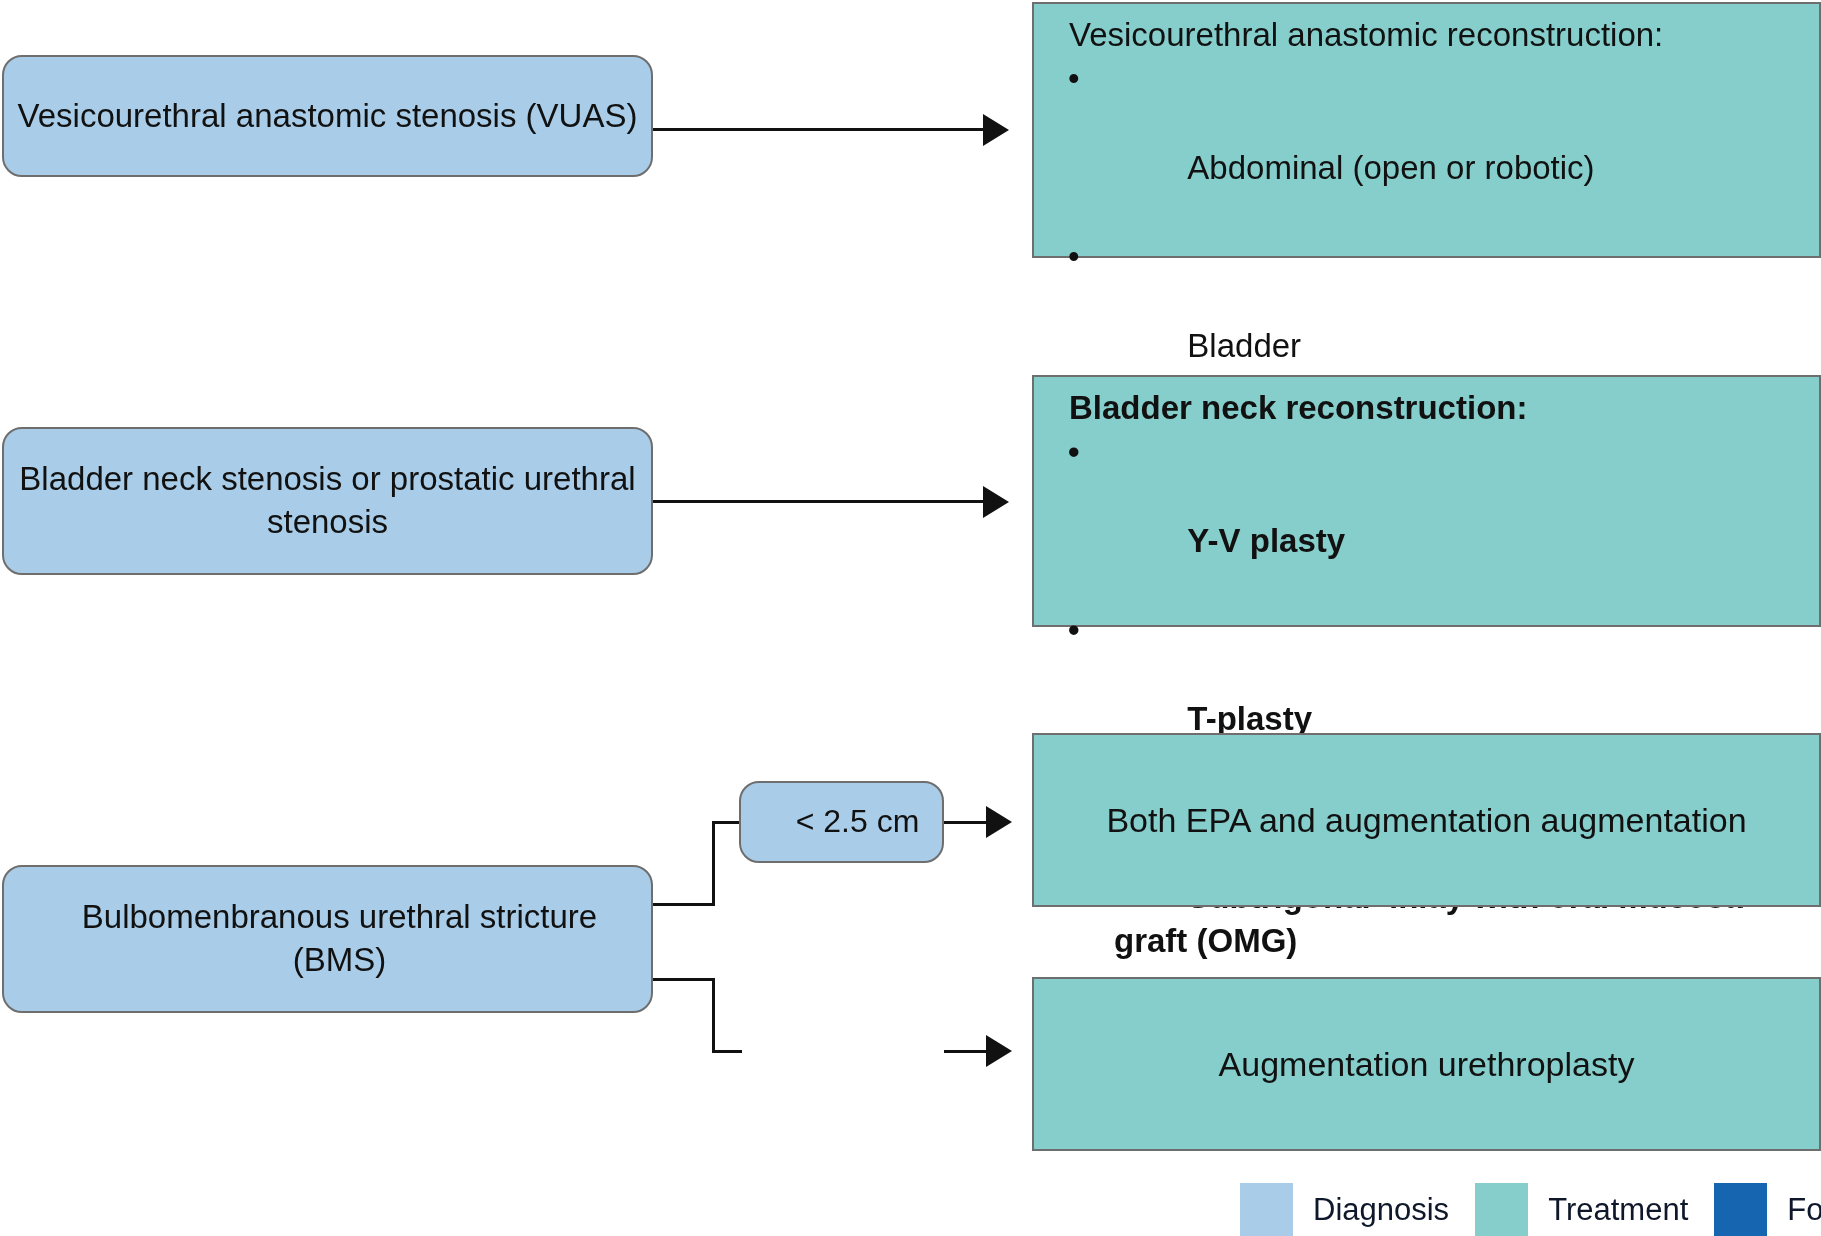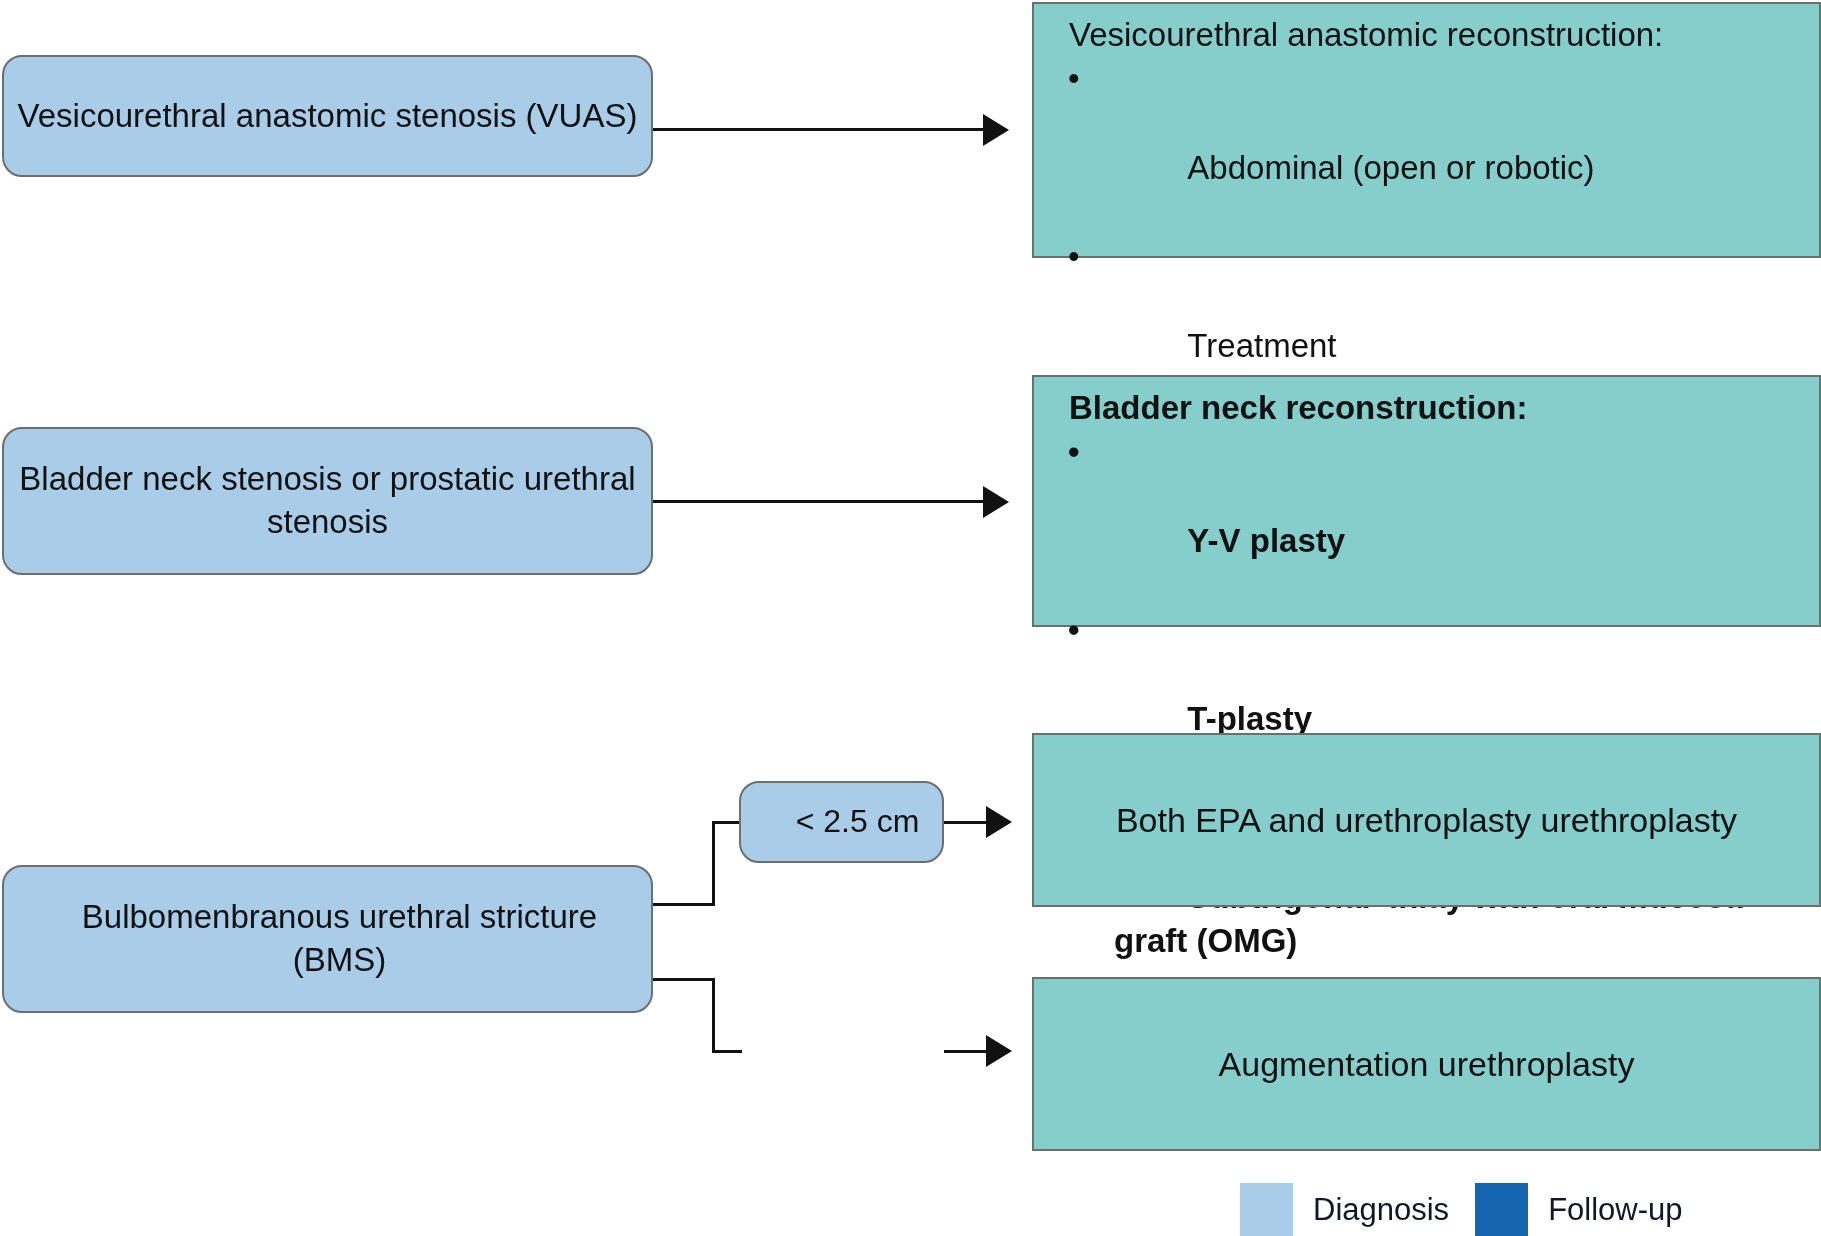--- a/index.html
+++ b/index.html
@@ -139,21 +139,21 @@
 
   <div class="node treatment listbox" style="left:1032px; top:2px; width:789px; height:256px;">
     <div class="heading">Vesicourethral anastomic reconstruction:</div>
     <ul>
       <li>
         <span class="bullet">•</span>
         <span>Abdominal (open or robotic)</span>
       </li>
       <li>
         <span class="bullet">•</span>
-        <span>Treatment</span>
+        <span>Bladder</span>
       </li>
       <li>
         <span class="bullet">•</span>
         <span>Abdominoperineal</span>
       </li>
     </ul>
   </div>
 
   <div class="node diagnosis" style="left:2px; top:427px; width:651px; height:148px;">
     <span class="label t-diag">Bladder neck stenosis or prostatic urethral stenosis</span>
@@ -189,39 +189,43 @@
   <div class="hline" style="left:712px; top:821px; width:30px;"></div>
 
   <div class="node diagnosis" style="left:739px; top:781px; width:205px; height:82px;">
     <span class="label t-small">&lt; 2.5 cm</span>
   </div>
 
   <div class="hline" style="left:944px; top:821px; width:42px;"></div>
   <div class="arrowhead" style="left:986px; top:806px;"></div>
 
   <div class="node treatment" style="left:1032px; top:733px; width:789px; height:174px;">
-    <span class="label t-plain">Both EPA and urethroplasty urethroplasty</span>
+    <span class="label t-plain">Both EPA and augmentation augmentation</span>
   </div>
 
   <div class="hline" style="left:653px; top:978px; width:62px;"></div>
   <div class="vline" style="left:712px; top:978px; height:75px;"></div>
   <div class="hline" style="left:712px; top:1050px; width:30px;"></div>
 
 
   <div class="hline" style="left:944px; top:1050px; width:42px;"></div>
   <div class="arrowhead" style="left:986px; top:1035px;"></div>
 
   <div class="node treatment" style="left:1032px; top:977px; width:789px; height:174px;">
     <span class="label t-plain">Augmentation urethroplasty</span>
   </div>
 
   <div id="legend">
     <div class="legend-item">
       <div class="legend-swatch" style="background:#a9cde9;"></div>
       <div class="legend-text">Diagnosis</div>
     </div>
     <div class="legend-item">
+      <div class="legend-swatch" style="background:#86cecc;"></div>
+      <div class="legend-text">Treatment</div>
+    </div>
+    <div class="legend-item">
       <div class="legend-swatch" style="background:#1565b0;"></div>
       <div class="legend-text">Follow-up</div>
     </div>
   </div>
 
 </div>
 
 </body></html>

